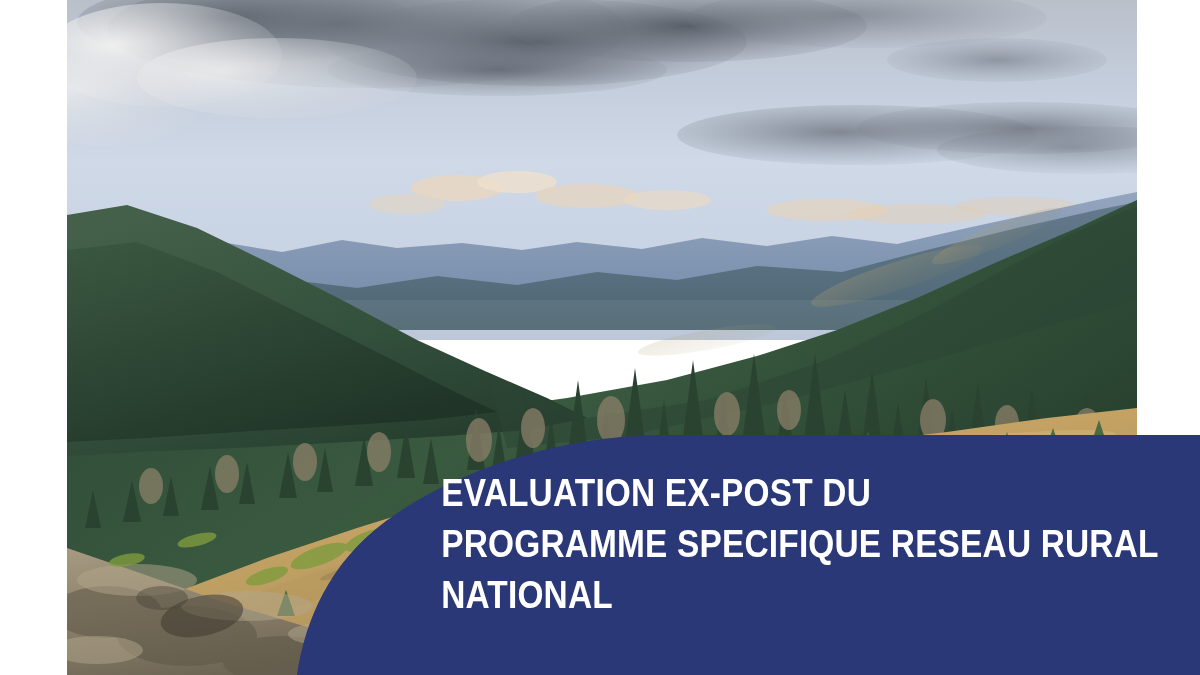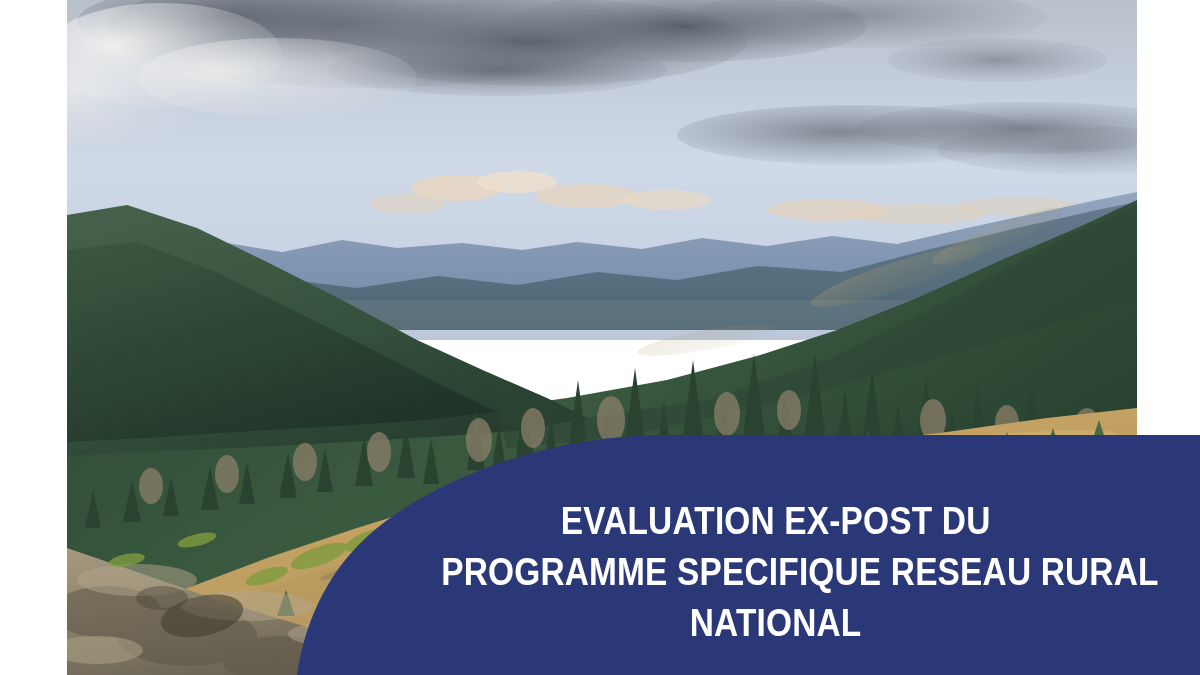--- a/index.html
+++ b/index.html
@@ -36,23 +36,23 @@
     width: 1200px;
     height: 675px;
     pointer-events: none;
   }
   .title-panel svg { display: block; width: 100%; height: 100%; }
 
   
   .title-block {
     position: absolute;
     right: 90px;
-    top: 496px;
+    top: 468px;
     width: 760px;
-    text-align: center;
+    text-align: left;
   }
   .title-line {
     display: block;
     color: #ffffff;
     font-family: "Liberation Sans", sans-serif;
     font-weight: 700;
     font-size: 38px;
     line-height: 51px;
     letter-spacing: 0.2px;
     white-space: nowrap;

